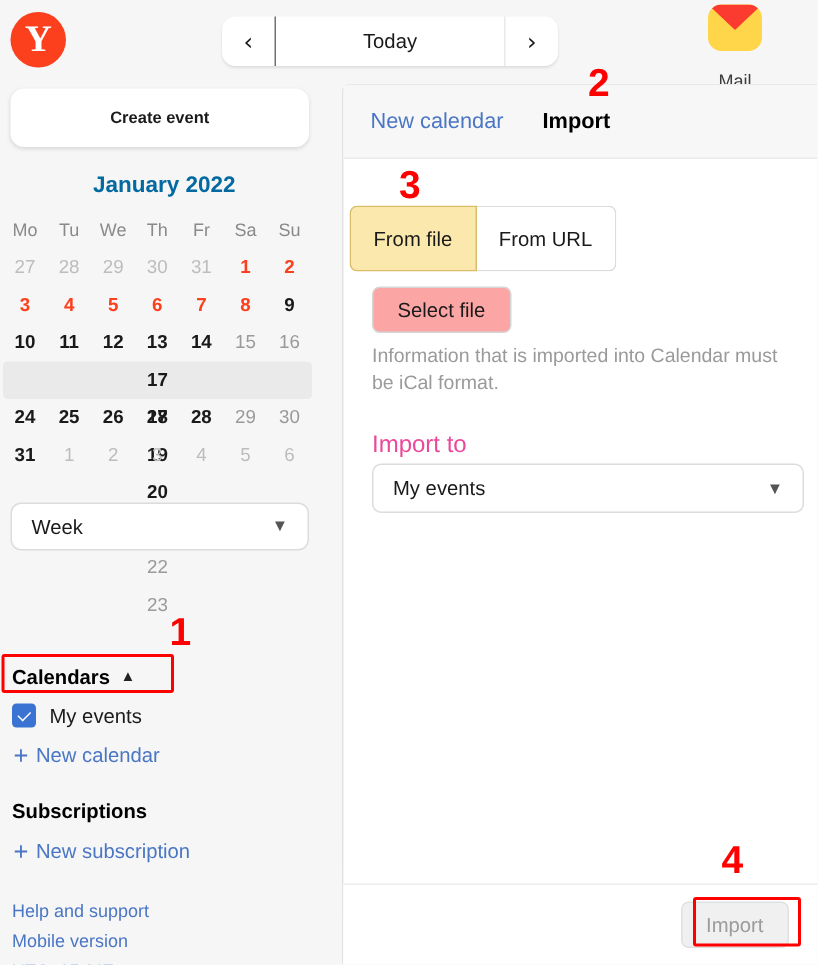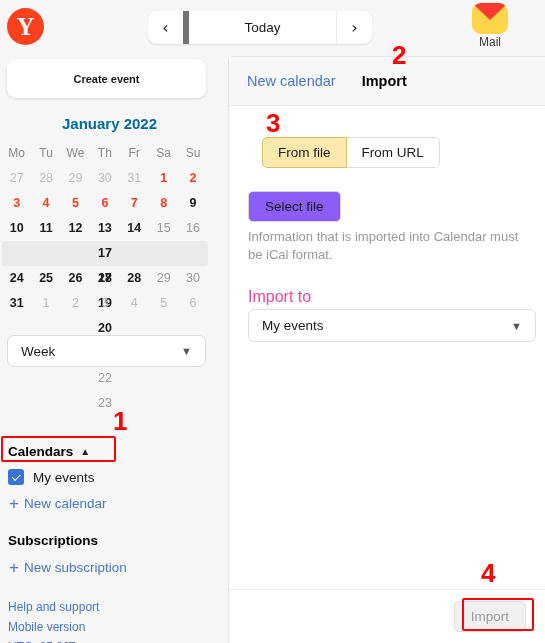--- a/index.html
+++ b/index.html
@@ -36,36 +36,36 @@
     box-shadow:0 1px 2px rgba(0,0,0,.10);
   }
   .nav-arrow {
     width:35px; display:flex; align-items:center; justify-content:center;
     font-size:16px; color:#1a1a1a; cursor:pointer; user-select:none;
     font-family:"DejaVu Sans", sans-serif;
   }
   .nav-today {
     flex:1; display:flex; align-items:center; justify-content:center;
     font-size:13.5px; color:#1a1a1a; cursor:pointer;
-    border-left:6px solid #737373; border-right:1px solid #eaeaea;
+    border-left:1px solid #737373; border-right:1px solid #eaeaea;
   }
   .mail-widget {
     position:absolute; left:464px; top:3px;
     width:52px; text-align:center; cursor:pointer;
   }
   .mail-icon {
     width:36px; height:31px; margin:0 auto;
     border-radius:9px; background:#ffd54a; position:relative; overflow:hidden;
   }
   .mail-icon:before {
     content:""; position:absolute; left:0; top:0; width:0; height:0;
     border-left:18px solid transparent; border-right:18px solid transparent;
     border-top:17px solid #fb3b2f;
   }
-  .mail-label { font-size:12px; color:#3b3b3b; margin-top:1px; }
+  .mail-label { font-size:12px; color:#3b3b3b; margin-top:13px; }
 
   
   .sidebar { position:absolute; left:0; top:55px; width:228px; height:588px; background:#f6f6f6; }
   .create-event {
     position:absolute; left:7px; top:4px; width:199px; height:39px;
     background:#fff; border:none; border-radius:9px;
     font-family:"Liberation Sans", sans-serif; font-size:11px; font-weight:bold;
     color:#1a1a1a; cursor:pointer; box-shadow:0 1px 3px rgba(0,0,0,.12);
   }
 
@@ -132,35 +132,35 @@
   }
   .panel-tabs {
     position:absolute; left:0; top:0; width:316px; height:49px;
     background:#f7f7f7; border-bottom:1px solid #eaeaea;
     display:flex; align-items:center; gap:26px; padding-left:18px;
   }
   .ptab { font-size:14.5px; color:#4a76c4; cursor:pointer; }
   .ptab.active { color:#000; font-weight:bold; }
 
   .seg {
-    position:absolute; left:33px; top:80px; display:flex; height:31px;
+    position:absolute; left:4px; top:80px; display:flex; height:44px;
     border-radius:5px; overflow:hidden;
   }
   .seg-btn {
     padding:0 15px; display:flex; align-items:center; justify-content:center;
     font-size:13.5px; color:#1a1a1a; background:#fff;
     border:1px solid #dcdcdc; cursor:pointer;
   }
   .seg-btn:first-child { border-radius:5px 0 0 5px; }
   .seg-btn:last-child { border-radius:0 5px 5px 0; border-left:none; }
   .seg-btn.selected { background:#fbe8ac; border-color:#d9bd6a; }
 
   .select-file {
     position:absolute; left:19px; top:134px; height:31px; padding:0 16px;
-    background:#8b5cf6; border:1px solid #d6d6d6; border-radius:5px;
+    background:#fca5a5; border:1px solid #d6d6d6; border-radius:5px;
     font-family:"Liberation Sans", sans-serif; font-size:13.5px; color:#1a1a1a; cursor:pointer;
   }
   .hint {
     position:absolute; left:19px; top:171px; width:288px;
     font-size:13px; color:#9a9a9a; line-height:1.42;
   }
   .field-label {
     position:absolute; left:19px; top:231px; font-size:16px; color:#ec4899;
   }
   .dropdown {

